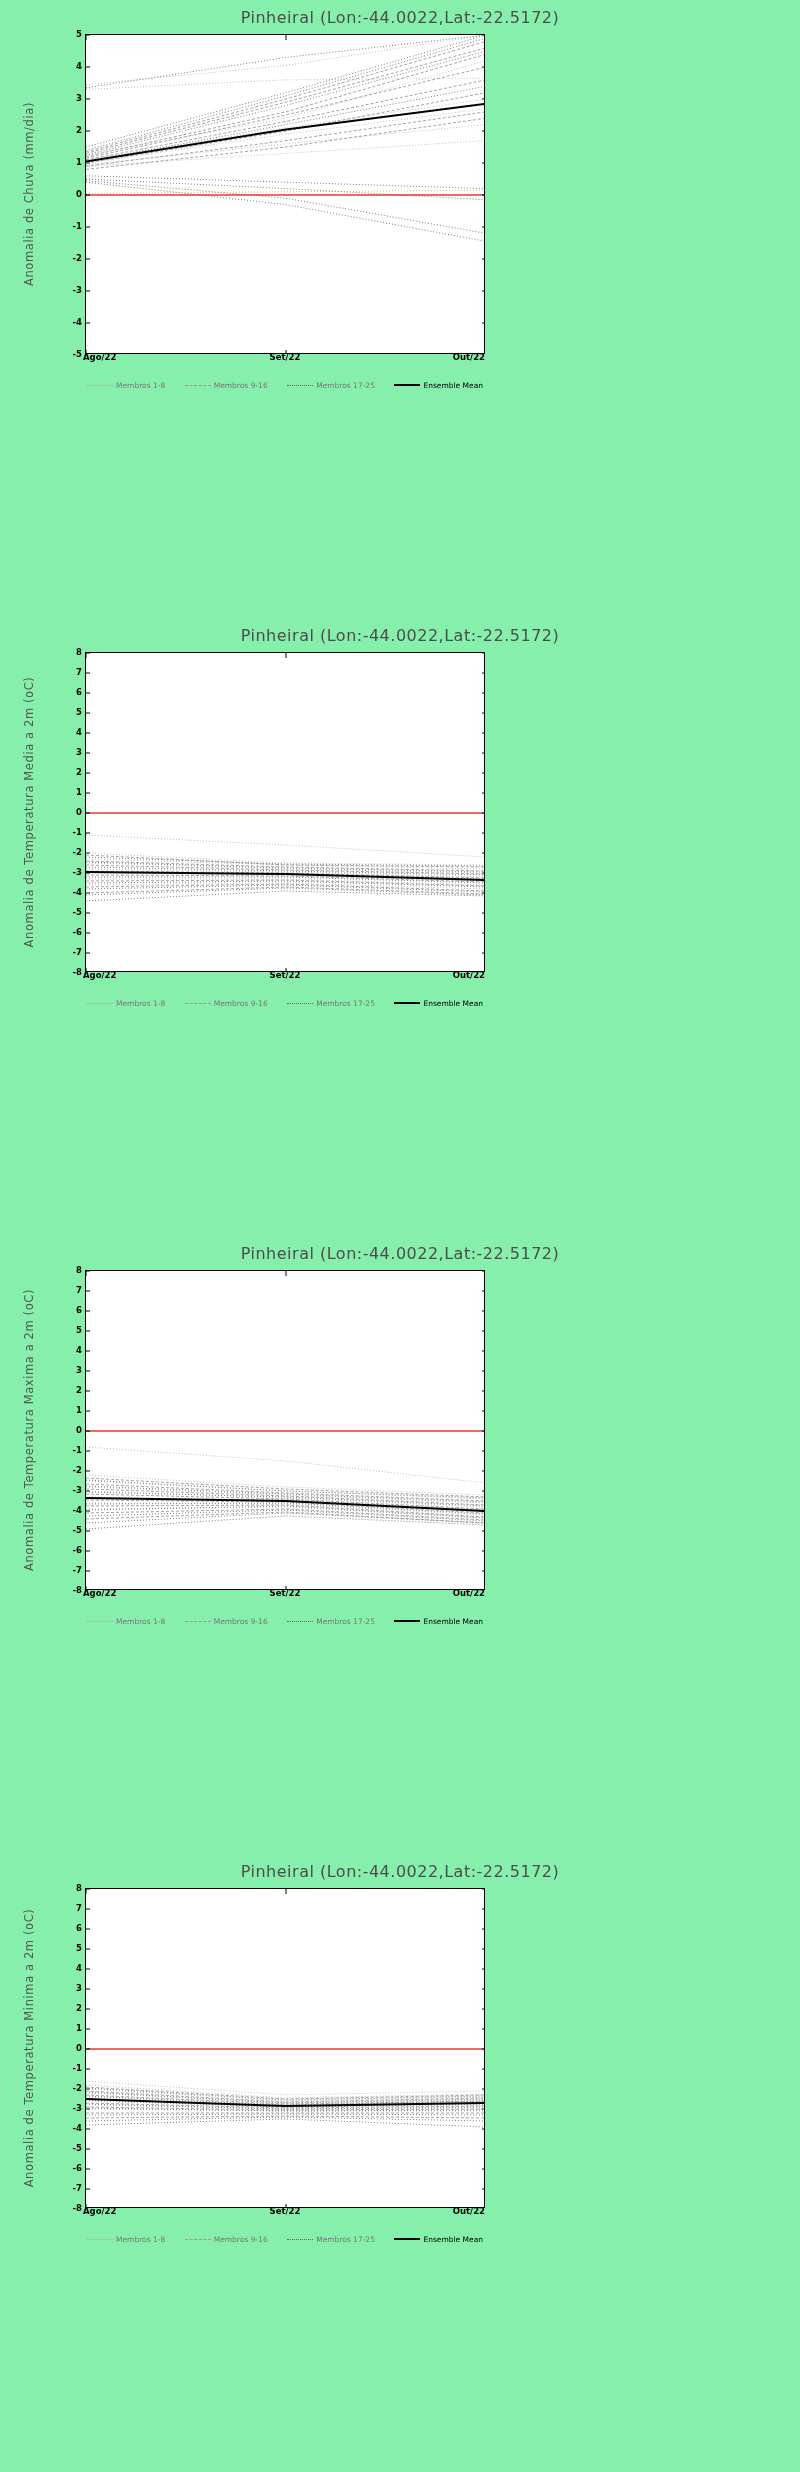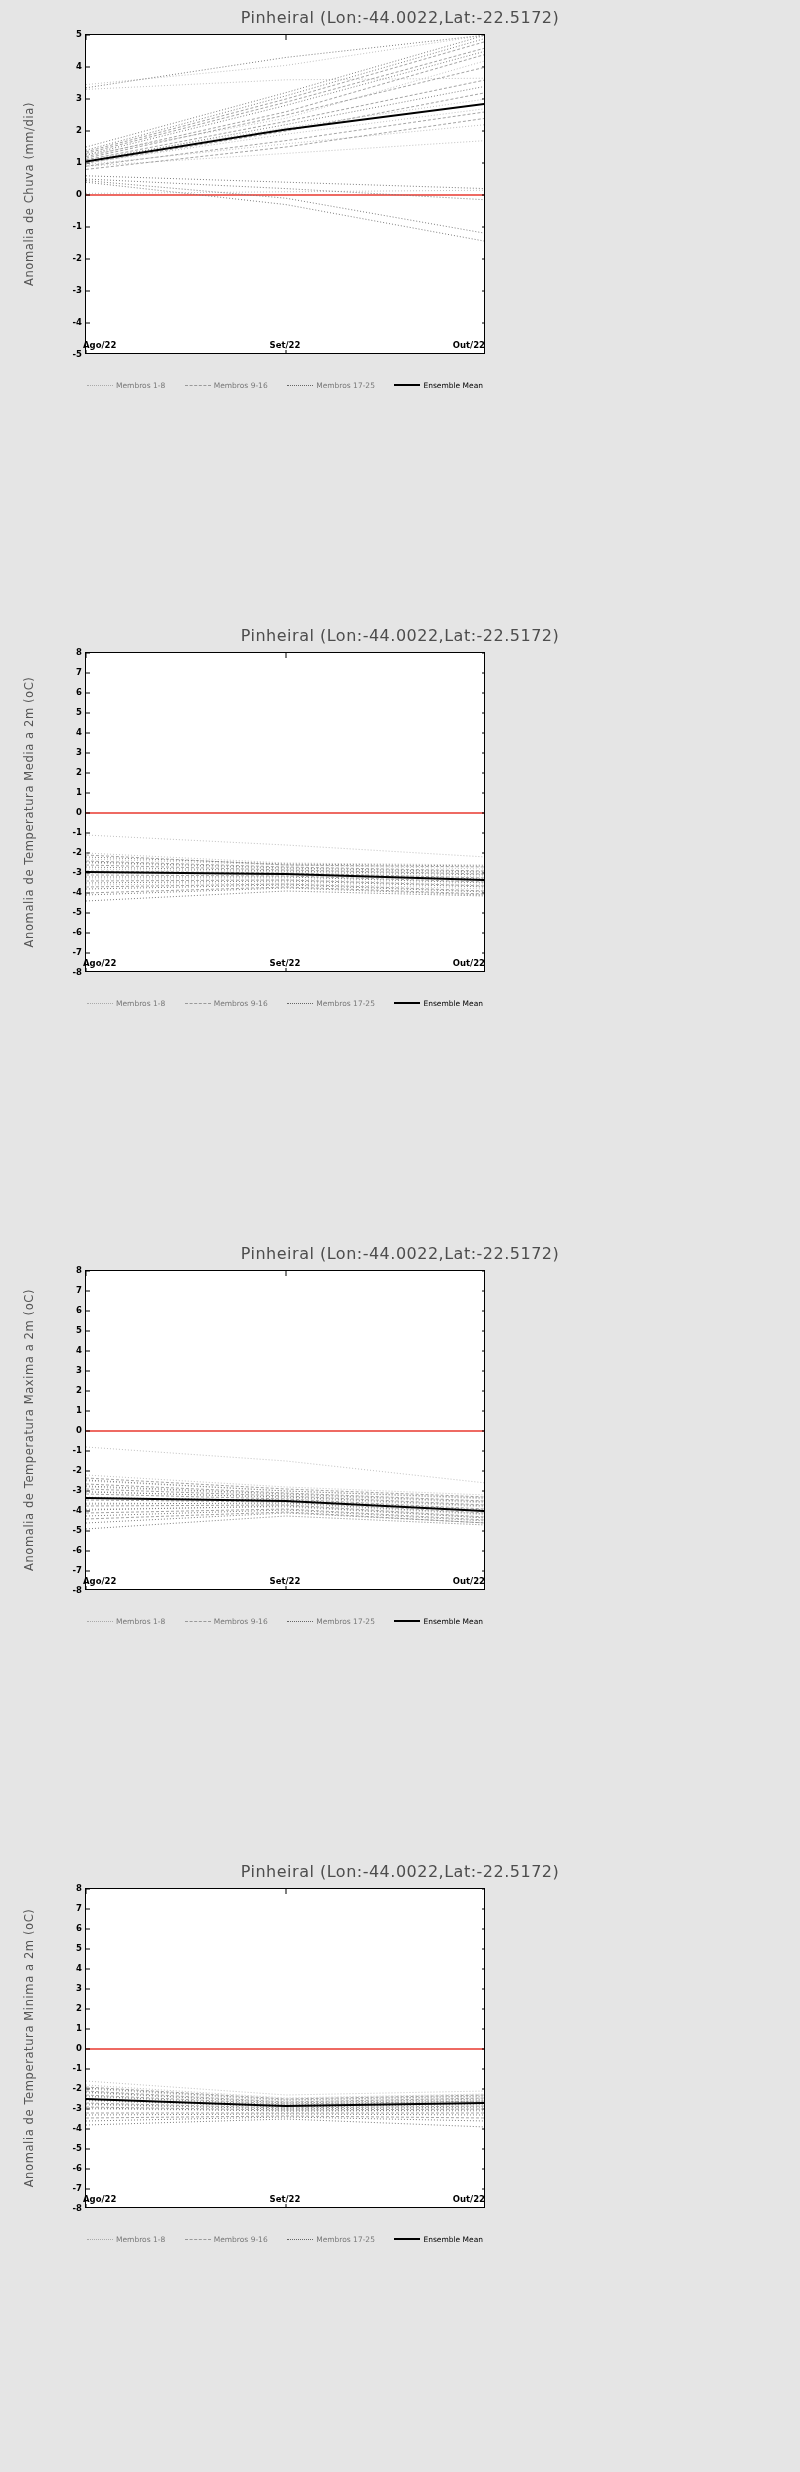--- a/index.html
+++ b/index.html
@@ -6,21 +6,21 @@
   html, body {
     margin: 0;
     padding: 0;
     background: #ffffff;
     font-family: "DejaVu Sans", sans-serif;
   }
   #page {
     width: 800px;
     height: 2472px;
     position: relative;
-    background: #e5e5e5;
+    background: #86efac;
     overflow: hidden;
   }
   .panel {
     position: relative;
     width: 800px;
     height: 618px;
   }
   .panel-title {
     position: absolute;
     left: 0;
@@ -73,21 +73,21 @@
     position: absolute;
     font-size: 8.5px;
     font-weight: bold;
     color: #000;
     white-space: nowrap;
     font-family: "DejaVu Sans", sans-serif;
   }
   .xtick-row {
     position: absolute;
     left: 85px;
-    top: 340px;
+    top: 352px;
     width: 400px;
     height: 14px;
   }
   .legend {
     position: absolute;
     left: 85px;
     top: 378px;
     width: 400px;
     height: 14px;
     display: flex;

